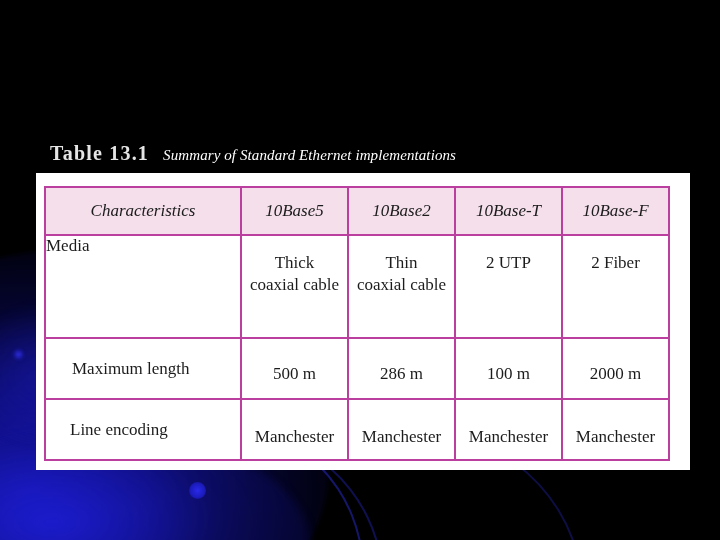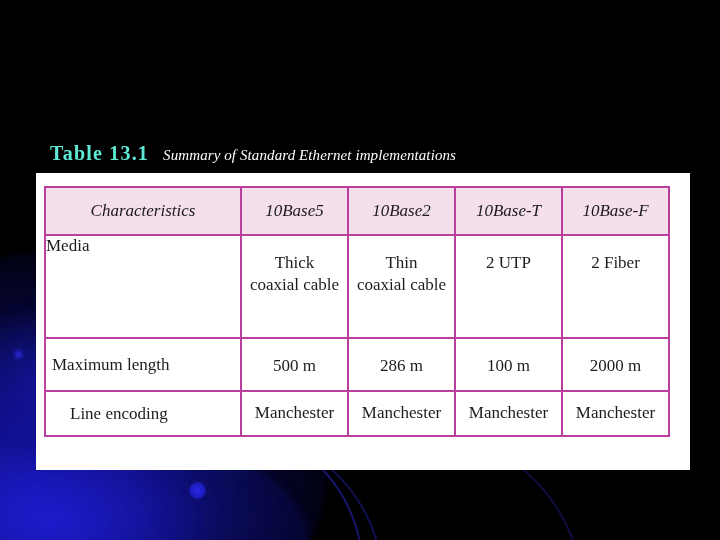--- a/index.html
+++ b/index.html
@@ -116,21 +116,21 @@
     left: 50px;
     top: 142px;
     display: flex;
     align-items: baseline;
     white-space: nowrap;
   }
   .title-label {
     font-family: "Liberation Serif", serif;
     font-size: 20px;
     font-weight: bold;
-    color: #5eead4;
+    color: #e5e5e5;
     letter-spacing: 1.2px;
   }
   .title-caption {
     font-family: "Liberation Serif", serif;
     font-size: 15px;
     font-weight: normal;
     font-style: italic;
     color: #ffffff;
     margin-left: 14px;
     letter-spacing: 0.1px;
@@ -185,24 +185,24 @@
     font-size: 17px;
     background: #ffffff;
     vertical-align: top;
     padding-top: 6px;
     line-height: 1.32;
     font-family: "Liberation Serif", serif;
   }
   .row-media td { height: 85px; }
   .row-media .cell { padding-top: 16px; }
   .row-len td { height: 47px; }
-  .row-len .cell, .row-len .row-label { vertical-align: middle; padding-top: 4px; }
-  .row-len .row-label { padding: 0 0 0 6px; }
+  .row-len .cell, .row-len .row-label { vertical-align: middle; padding-top: 12px; }
+  .row-len .row-label { padding: 0 0 0 26px; }
   .row-enc td { height: 43px; }
-  .row-enc .cell, .row-enc .row-label { vertical-align: middle; padding-top: 0; }
+  .row-enc .cell, .row-enc .row-label { vertical-align: middle; padding-top: 16px; }
   .row-enc .row-label { padding: 0 0 0 24px; }
 
   .col-first { width: 196px; }
   .col-rest { width: 107px; }
 </style>
 </head>
 <body>
 
 <div id="slide">
 

